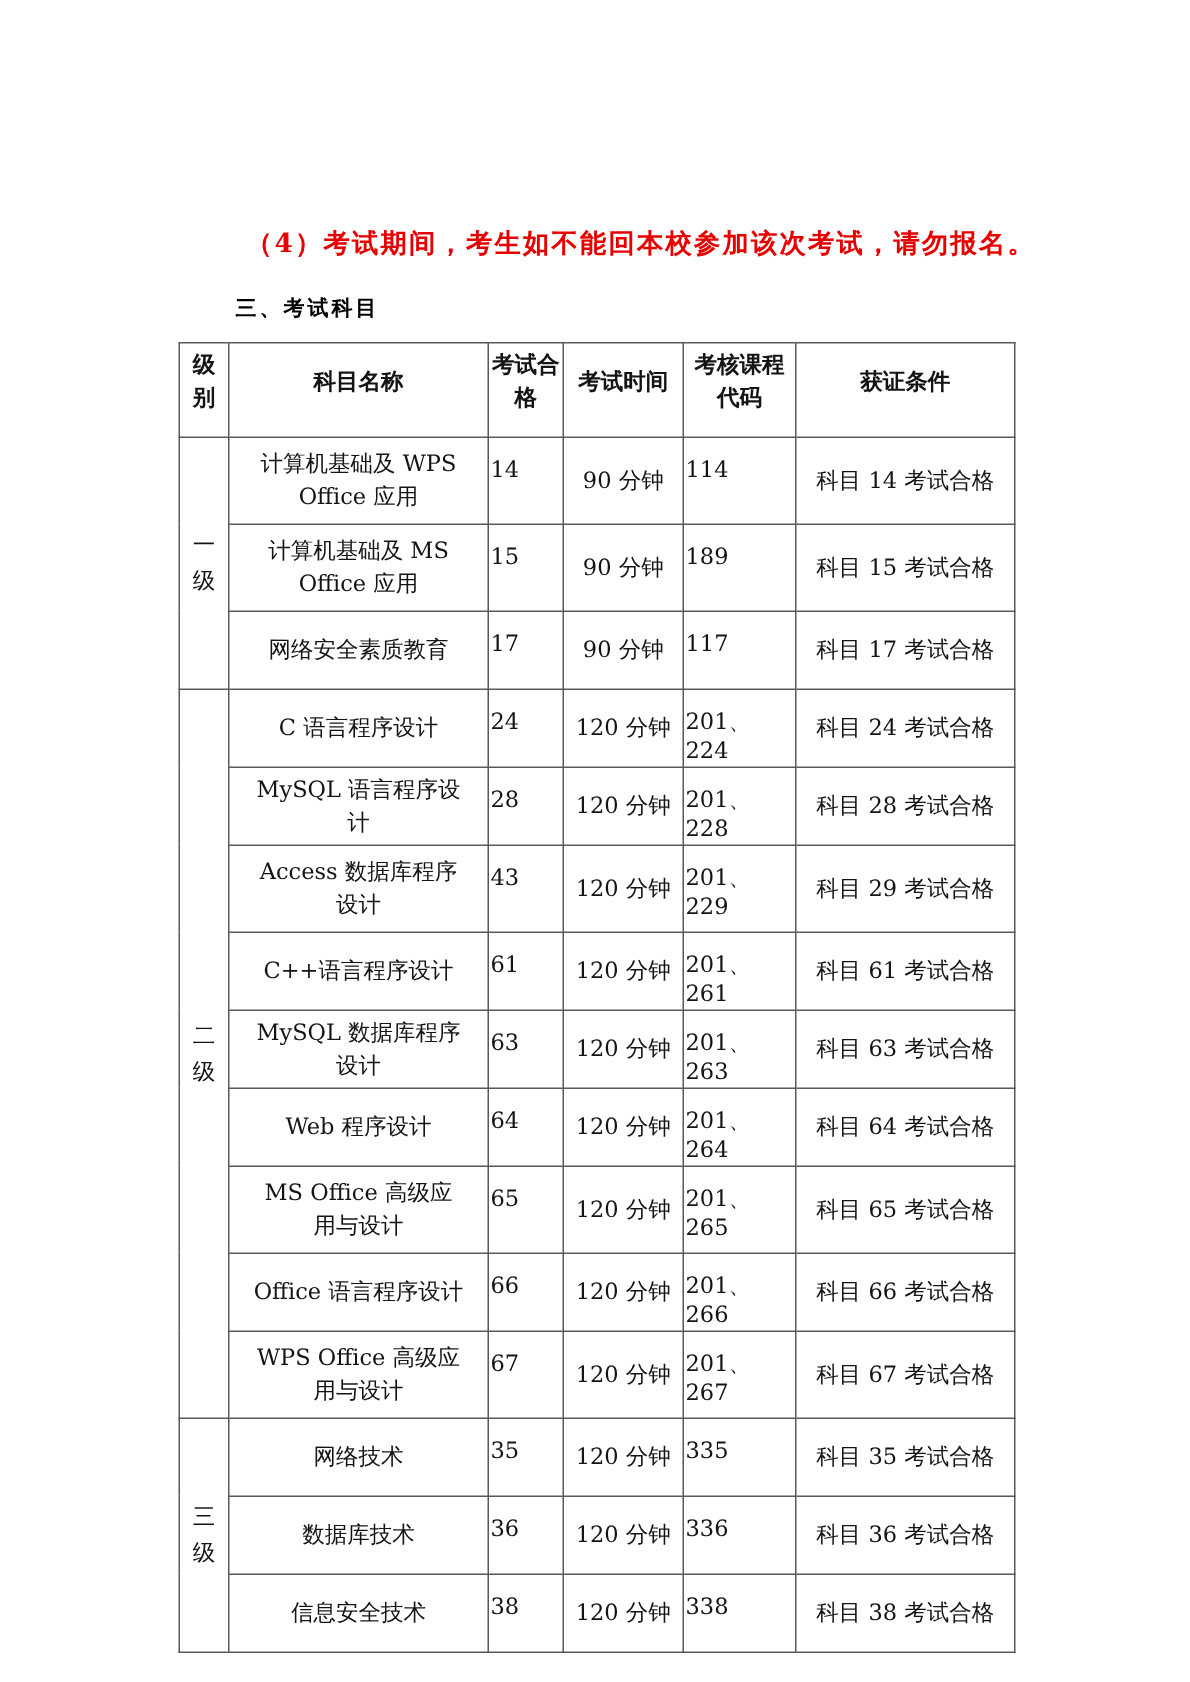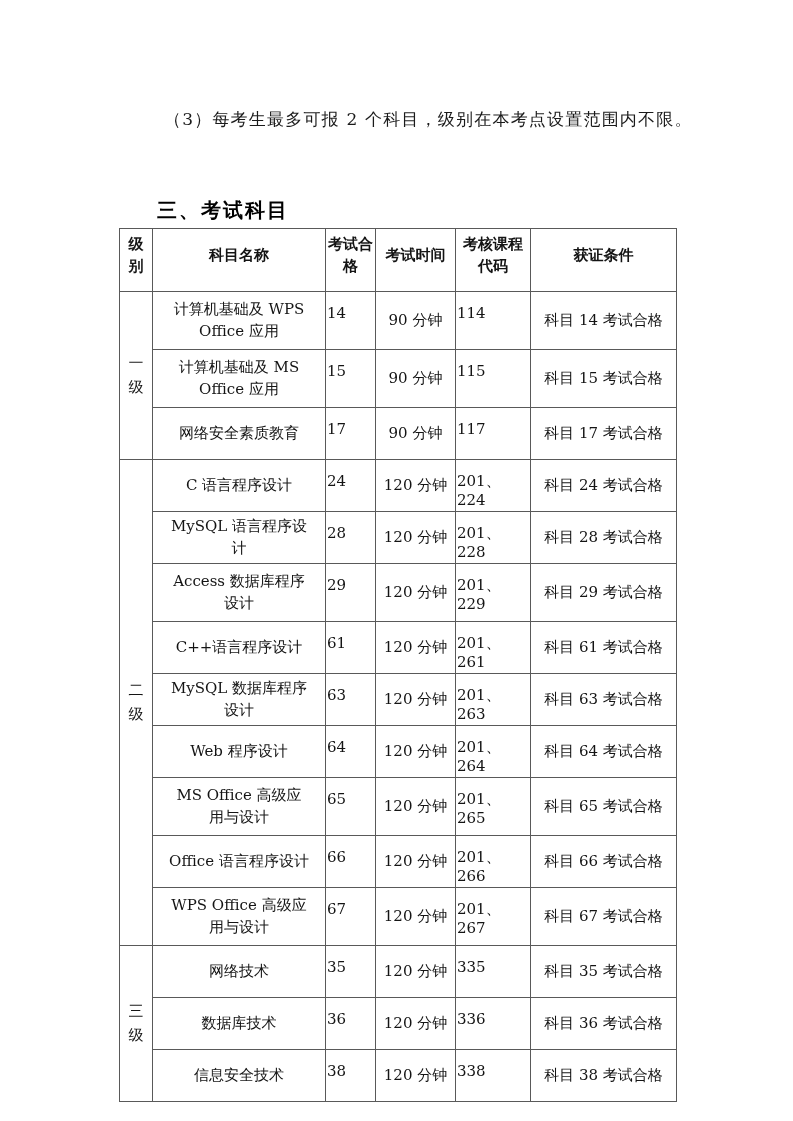--- a/index.html
+++ b/index.html
@@ -26,21 +26,21 @@
     font-weight: bold;
     font-size: 17.5px;
     letter-spacing: 1.5px;
   }
   .section-heading {
     position: absolute;
     left: 157px;
     top: 197px;
     font-family: "Liberation Sans", "DejaVu Sans", sans-serif;
     font-weight: bold;
-    font-size: 20px;
+    font-size: 14px;
     letter-spacing: 2px;
     color: #000000;
     white-space: nowrap;
   }
   table.exam-table {
     position: absolute;
     left: 119px;
     top: 228px;
     border-collapse: collapse;
     table-layout: fixed;
@@ -89,22 +89,22 @@
     text-align: center;
     vertical-align: middle;
     padding: 16px 2px;
   }
 </style>
 </head>
 <body>
 
 <div class="page">
 
-  <div class="note note-3">（3）每考生最多可报 2 个科目，级别在本考点设置范围内不限。</div>
-
+
+  <div class="note note-4" style="color:#e60000;">（4）考试期间，考生如不能回本校参加该次考试，请勿报名。</div>
 
   <div class="section-heading">三、考试科目</div>
 
   <table class="exam-table">
     <colgroup>
       <col style="width:33px">
       <col style="width:173px">
       <col style="width:50px">
       <col style="width:80px">
       <col style="width:75px">
@@ -126,21 +126,21 @@
           <td class="c1">计算机基础及 WPS Office 应用</td>
           <td class="c2">14</td>
           <td class="c3">90 分钟</td>
           <td class="c4">114</td>
           <td class="c5">科目 14 考试合格</td>
         </tr>
         <tr class="body-row row-tall">
           <td class="c1">计算机基础及 MS Office 应用</td>
           <td class="c2">15</td>
           <td class="c3">90 分钟</td>
-          <td class="c4">115</td>
+          <td class="c4">189</td>
           <td class="c5">科目 15 考试合格</td>
         </tr>
         <tr class="body-row">
           <td class="c1">网络安全素质教育</td>
           <td class="c2">17</td>
           <td class="c3">90 分钟</td>
           <td class="c4">117</td>
           <td class="c5">科目 17 考试合格</td>
         </tr>
         <tr class="body-row">
@@ -153,21 +153,21 @@
         </tr>
         <tr class="body-row">
           <td class="c1">MySQL 语言程序设计</td>
           <td class="c2">28</td>
           <td class="c3">120 分钟</td>
           <td class="c4">201、228</td>
           <td class="c5">科目 28 考试合格</td>
         </tr>
         <tr class="body-row row-tall">
           <td class="c1">Access 数据库程序设计</td>
-          <td class="c2">29</td>
+          <td class="c2">43</td>
           <td class="c3">120 分钟</td>
           <td class="c4">201、229</td>
           <td class="c5">科目 29 考试合格</td>
         </tr>
         <tr class="body-row">
           <td class="c1">C++语言程序设计</td>
           <td class="c2">61</td>
           <td class="c3">120 分钟</td>
           <td class="c4">201、261</td>
           <td class="c5">科目 61 考试合格</td>

